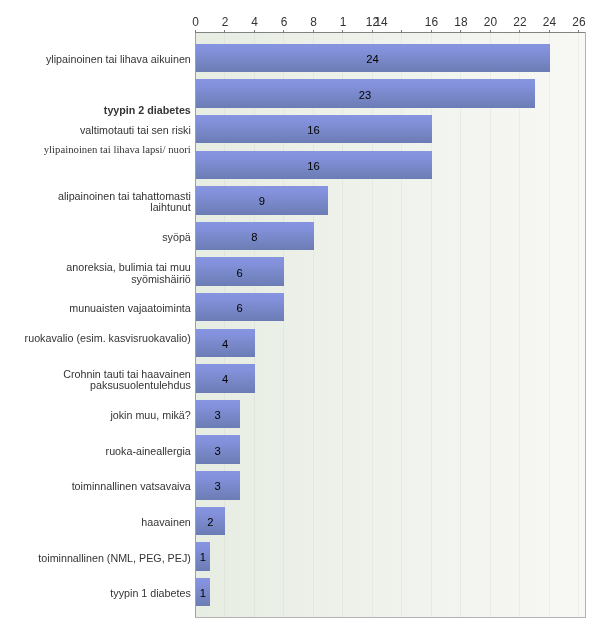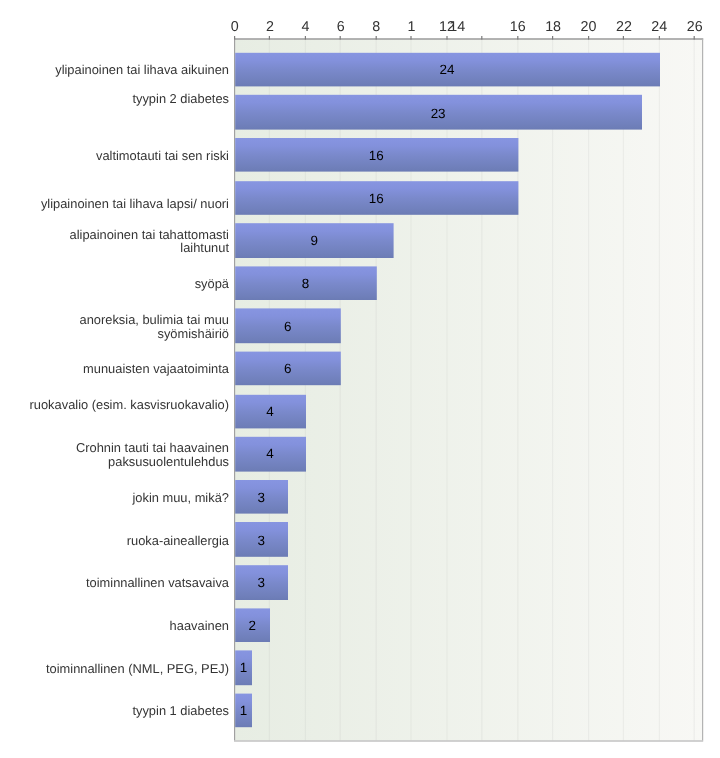--- a/index.html
+++ b/index.html
@@ -124,27 +124,27 @@
     <div class="bar" style="left:195.5px;top:542.241px;width:14.997px;height:28.5px"></div>
     <div class="barlabel" style="left:195.5px;top:552.491px;width:14.747px">1</div>
     <div class="bar" style="left:195.5px;top:577.847px;width:14.997px;height:28.5px"></div>
     <div class="barlabel" style="left:195.5px;top:588.097px;width:14.747px">1</div>
   </div>
 
   <div>
     <div class="catlabel" style="top: 54.103px;">
       <div class="catline">ylipainoinen tai lihava aikuinen</div>
     </div>
-    <div class="catlabel" style="top: 78px;">
+    <div class="catlabel" style="top: 105px; font-weight: bold;">
       <div class="catline">tyypin 2 diabetes</div>
     </div>
     <div class="catlabel" style="top: 125.316px;">
       <div class="catline">valtimotauti tai sen riski</div>
     </div>
-    <div class="catlabel" style="top: 165px;">
+    <div class="catlabel" style="top: 144px; font-family: Liberation Serif, serif;">
       <div class="catline">ylipainoinen tai lihava lapsi/ nuori</div>
     </div>
     <div class="catlabel multi" style="top: 190.528px;">
       <div class="catline">alipainoinen tai tahattomasti</div>
       <div class="catline">laihtunut</div>
     </div>
     <div class="catlabel" style="top: 232.134px;">
       <div class="catline">syöpä</div>
     </div>
     <div class="catlabel multi" style="top: 261.741px;">

